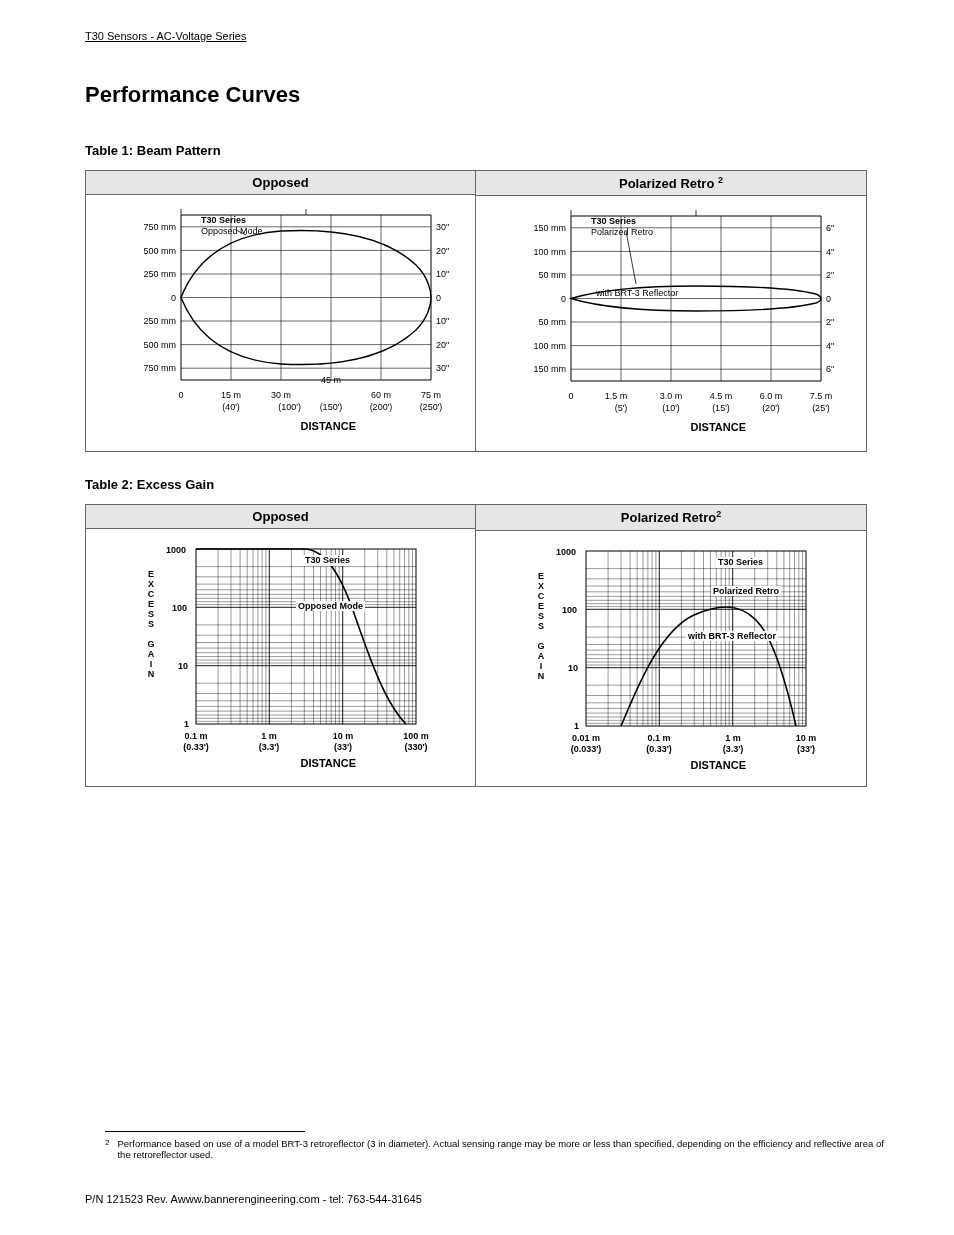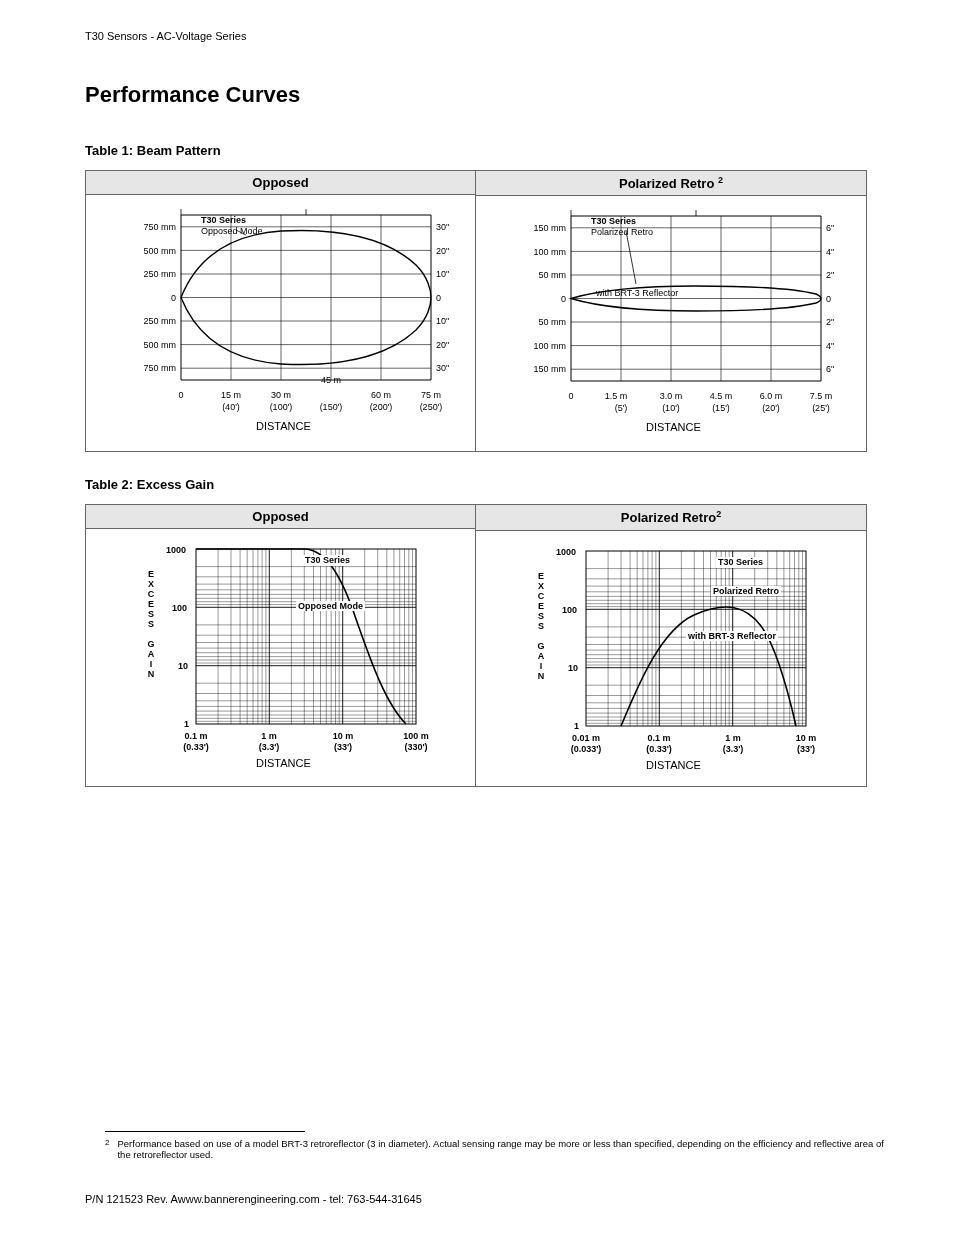--- a/index.html
+++ b/index.html
@@ -7,21 +7,21 @@
   body {
     width: 954px;
     height: 1235px;
     font-family: Arial, Helvetica, sans-serif;
     color: #000;
     background: #fff;
     position: relative;
     box-sizing: border-box;
     padding: 30px 60px 30px 85px;
   }
-  .running-header { font-size: 11px; color: #000; margin-bottom: 40px; }
+  .running-header { font-size: 11px; color: #000; margin-bottom: 40px; text-decoration: underline; }
   h1.page-title { font-size: 22px; font-weight: bold; margin: 0 0 35px 0; }
   h2.table-title { font-size: 13px; font-weight: bold; margin: 0 0 12px 0; }
 
   .chart-pair {
     border: 1px solid #666;
     display: flex;
     width: 780px;
     margin-bottom: 25px;
     font-size: 9px;
   }
@@ -55,21 +55,21 @@
   .vert-label {
     font-weight: bold;
     font-size: 9px;
     letter-spacing: 0;
     text-align: center;
     width: 10px;
     line-height: 10px;
   }
   .vert-label span { display: block; }
 
-  .axis-label { font-weight: normal; font-size: 11px; text-align: left; }
+  .axis-label { font-weight: bold; font-size: 11px; text-align: right; }
 
   .annot-box {
     position: absolute;
     font-weight: bold;
     font-size: 9px;
     line-height: 11px;
   }
   .annot-box .sub { font-weight: normal; }
 
   
@@ -171,21 +171,21 @@
       <div class="abs y-right" style="left:350px; top:145px;">20"</div>
       <div class="abs y-right" style="left:350px; top:168px;">30"</div>
 
       <div class="abs x-tick" style="left:75px;  top:195px;">0</div>
       <div class="abs x-tick" style="left:125px; top:195px;">15 m</div>
       <div class="abs x-tick" style="left:175px; top:195px;">30 m</div>
       <div class="abs x-tick" style="left:225px; top:180px;">45 m</div>
       <div class="abs x-tick" style="left:275px; top:195px;">60 m</div>
       <div class="abs x-tick" style="left:325px; top:195px;">75 m</div>
       <div class="abs x-tick" style="left:125px; top:207px;">(40')</div>
-      <div class="abs x-tick" style="left:175px; top:207px;">(100')</div>
+      <div class="abs x-tick" style="left:175px; top:207px;text-align:right;">(100')</div>
       <div class="abs x-tick" style="left:225px; top:207px;">(150')</div>
       <div class="abs x-tick" style="left:275px; top:207px;">(200')</div>
       <div class="abs x-tick" style="left:325px; top:207px;">(250')</div>
       <div class="abs axis-label" style="left:170px; top:225px; width:100px;">DISTANCE</div>
     </div>
   </div>
 
   <div class="cell">
     <div class="col-head">
       <span>Polarized Retro </span><sup>2</sup>

